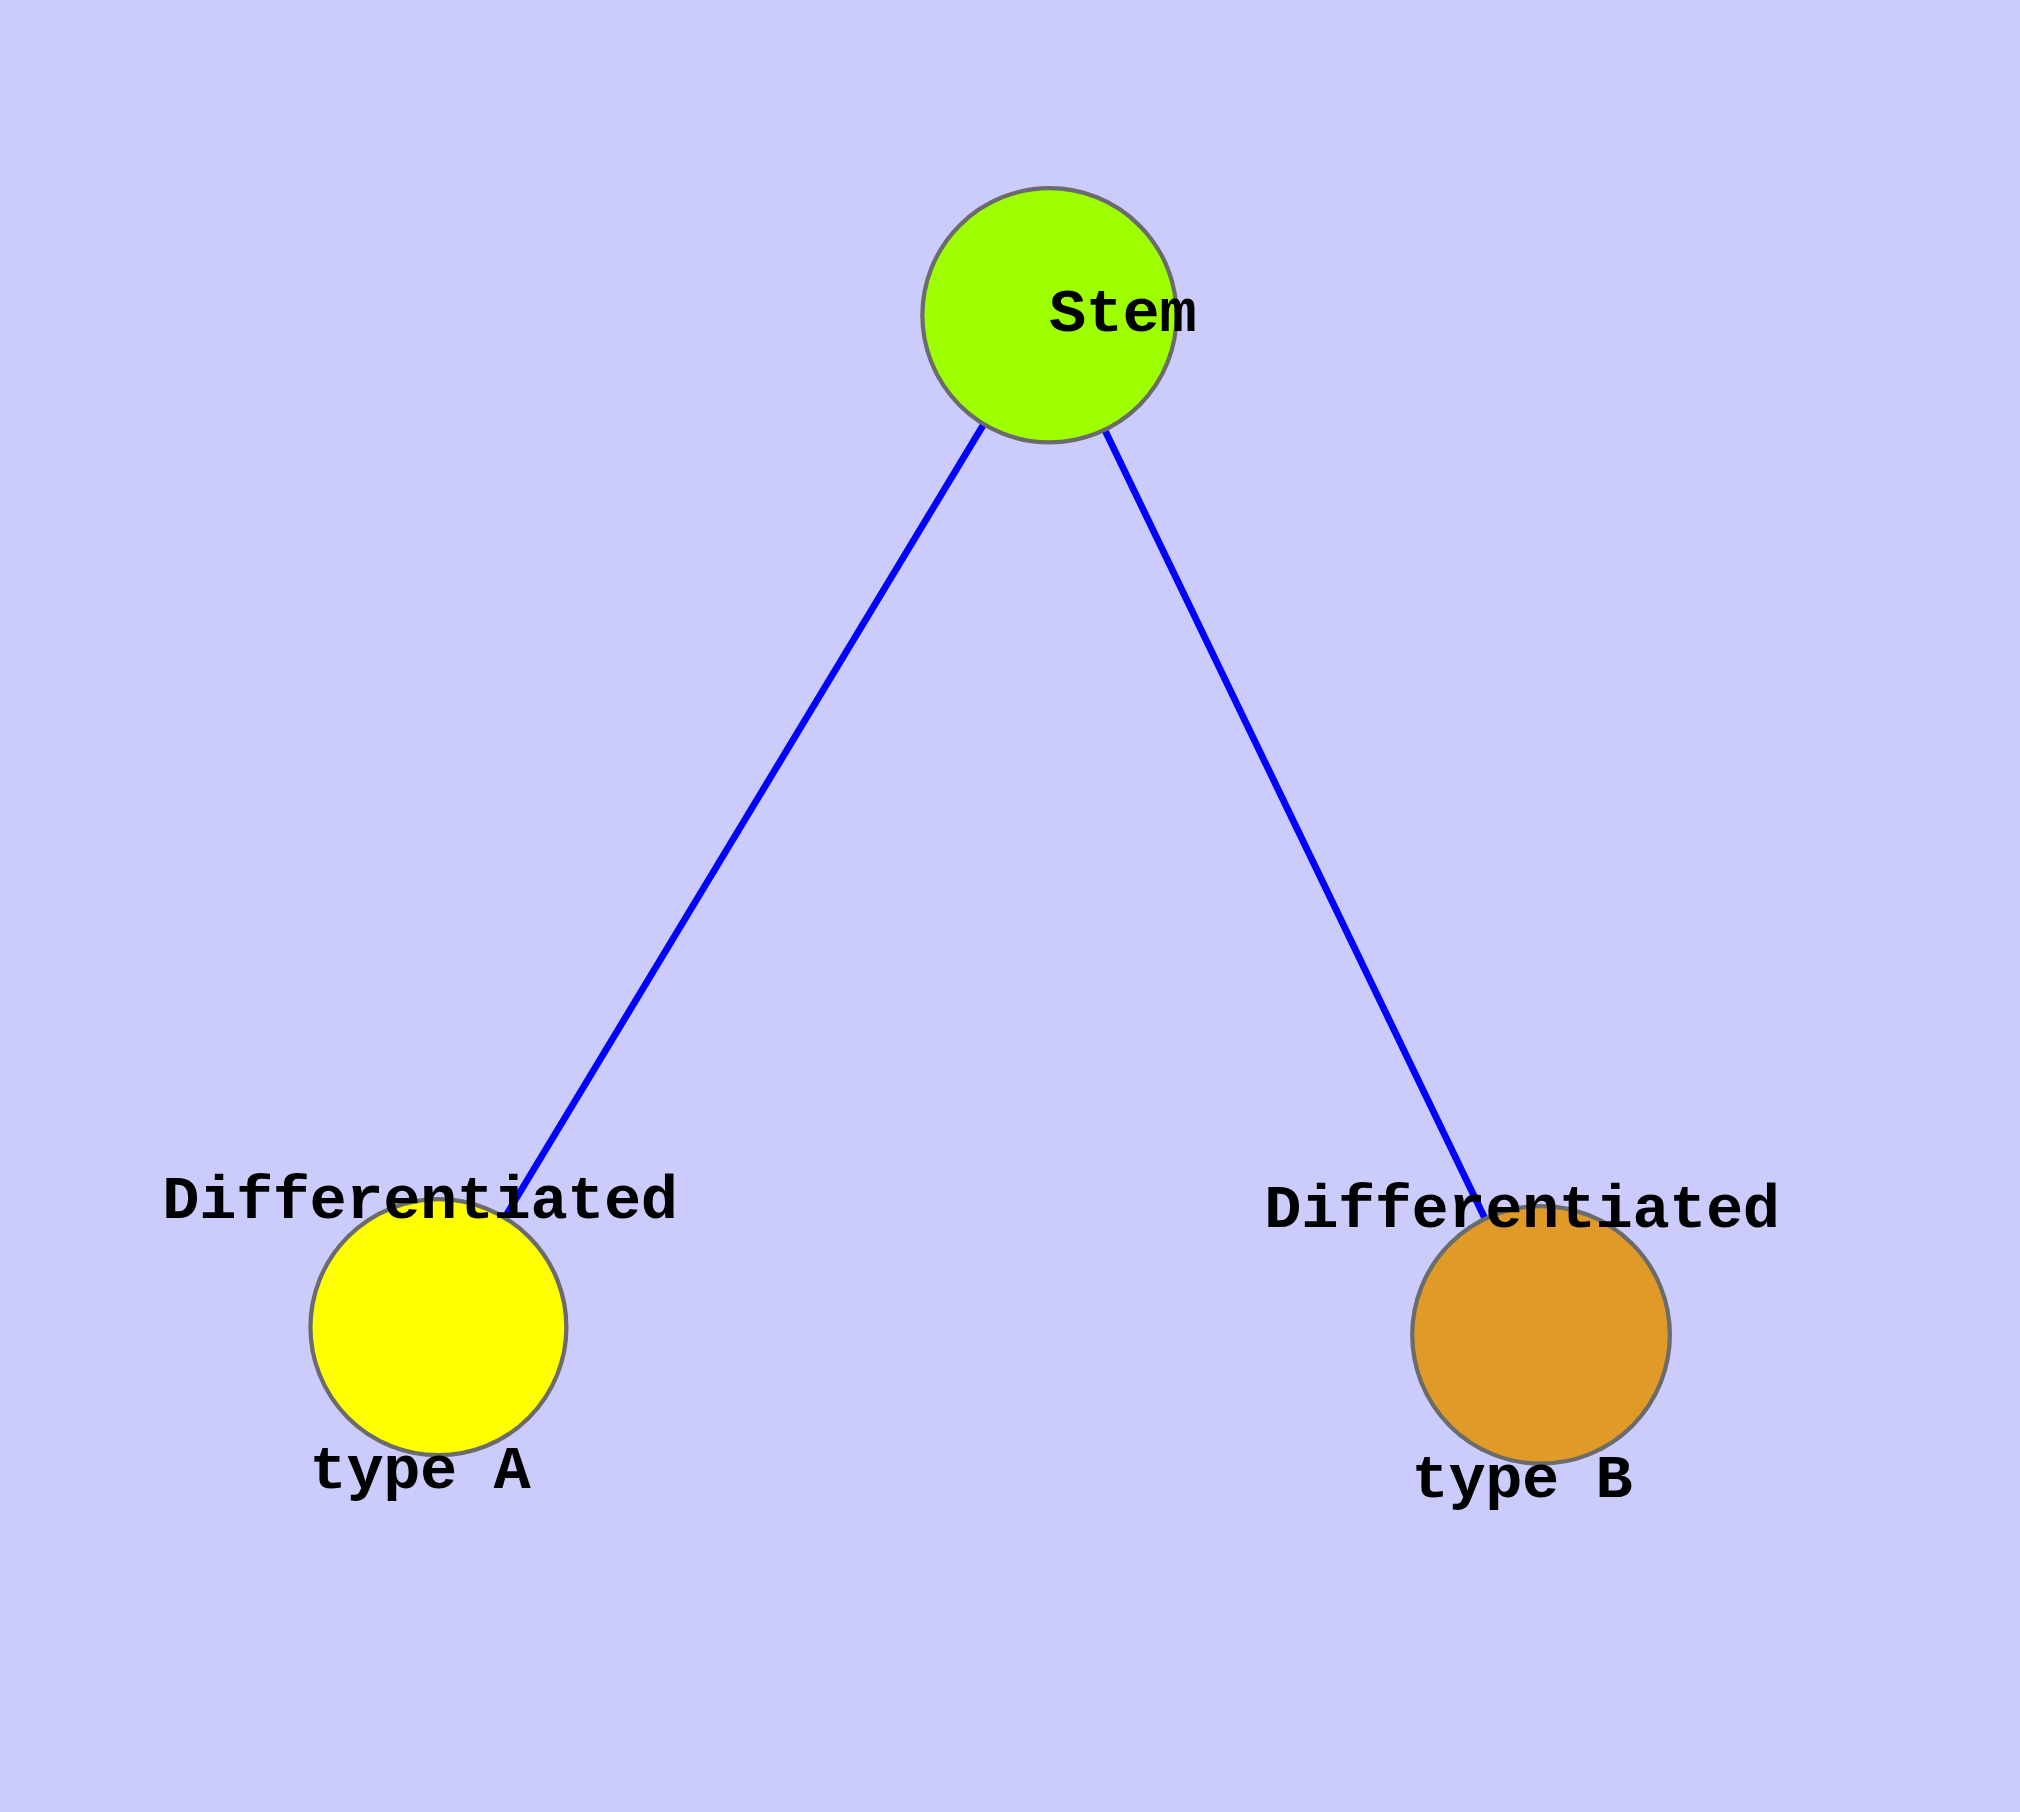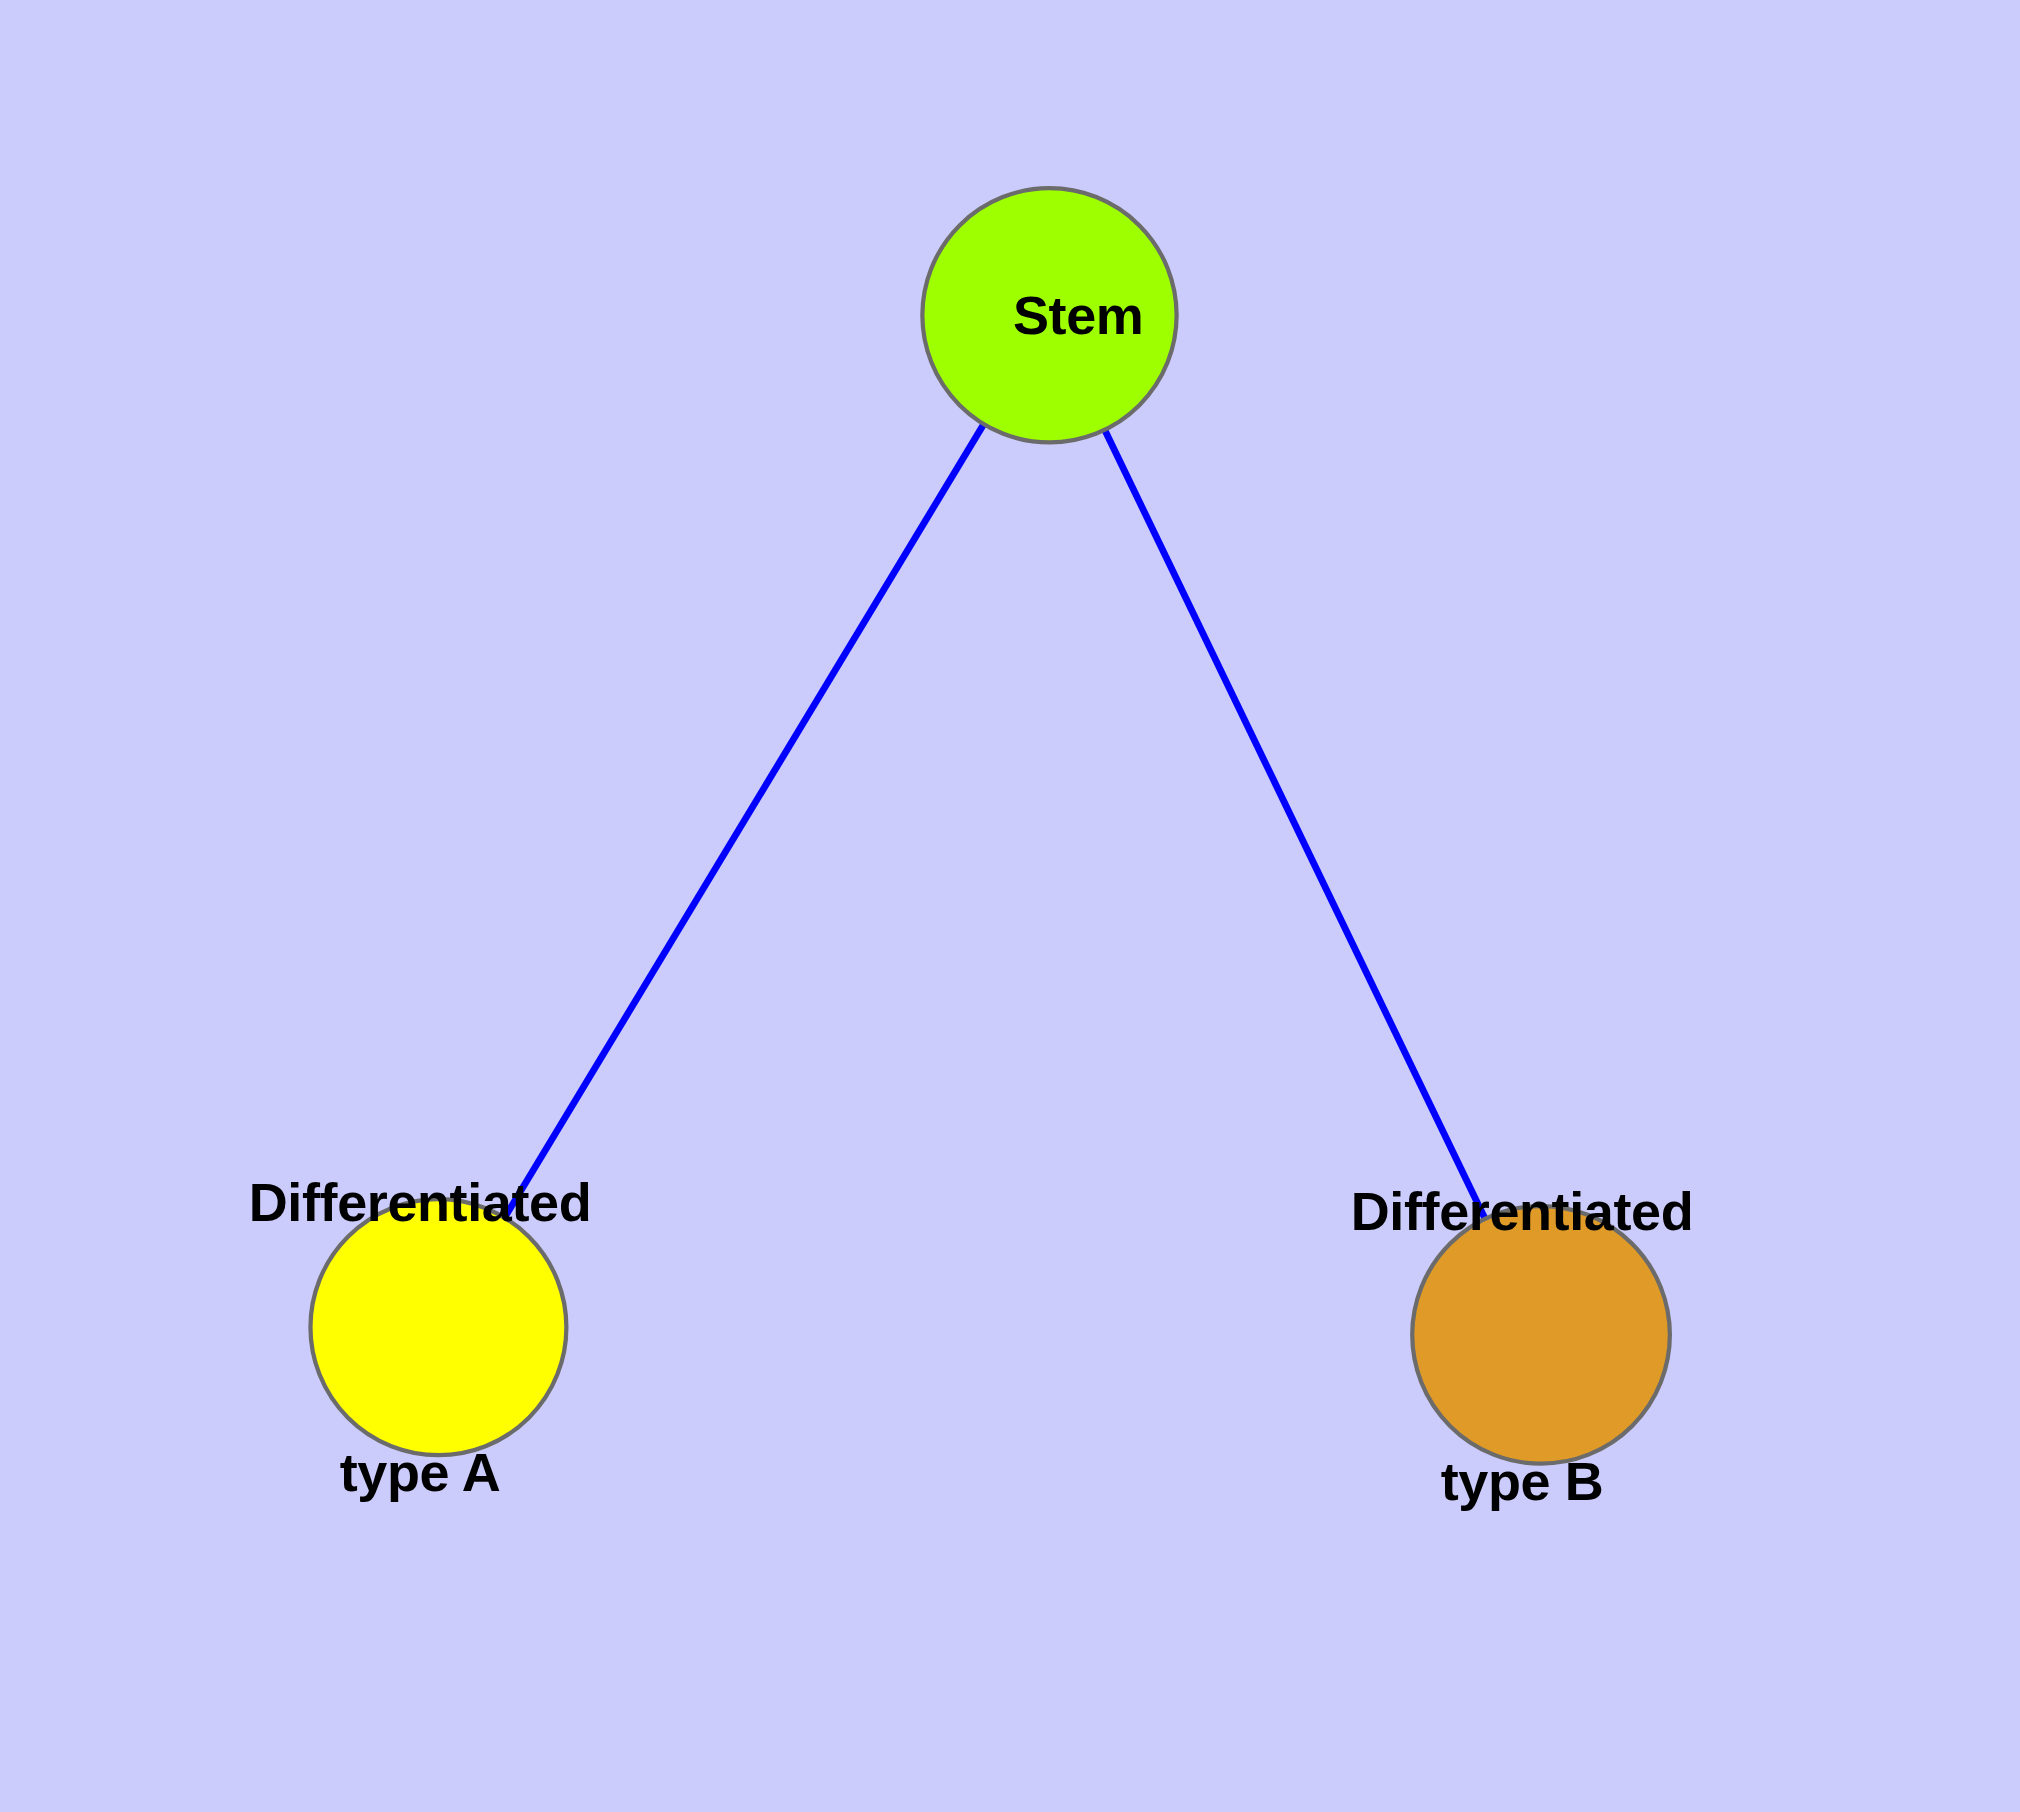--- a/index.html
+++ b/index.html
@@ -24,23 +24,23 @@
     position: absolute;
     left: 0;
     top: 0;
     width: 2021px;
     height: 1812px;
     display: block;
   }
   .node-label {
     position: absolute;
     color: #000000;
-    font-family: Liberation Sans, sans-serif;
+    font-family: Liberation Mono, monospace;
     font-weight: bold;
-    font-size: 54px;
+    font-size: 62px;
     line-height: 90px;
     text-align: center;
     white-space: pre;
     transform: translate(-50%, -50%);
     pointer-events: none;
     letter-spacing: -0.4px;
   }
   .node-label.wide {
     width: 1017px;
   }

